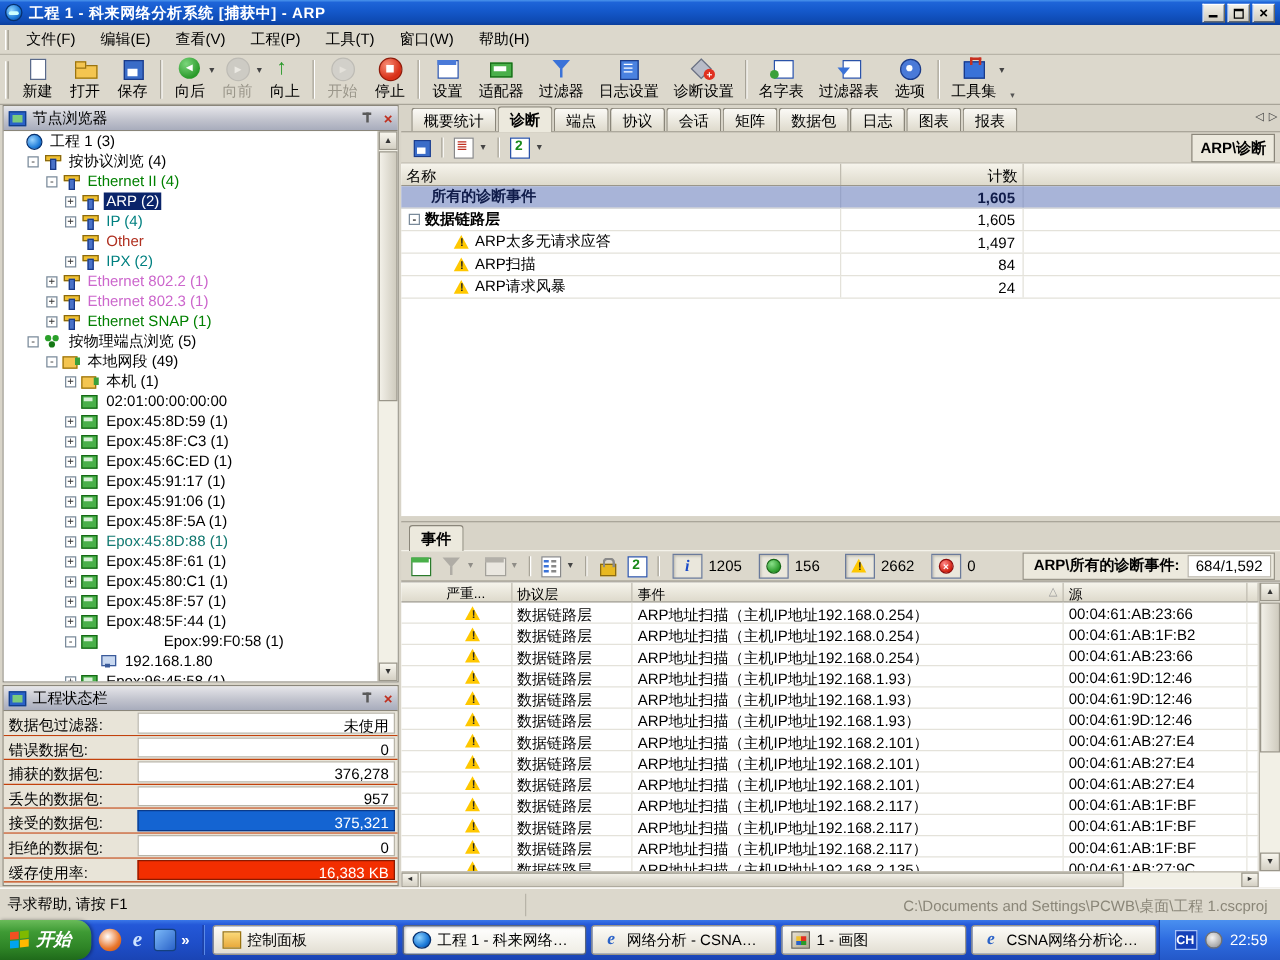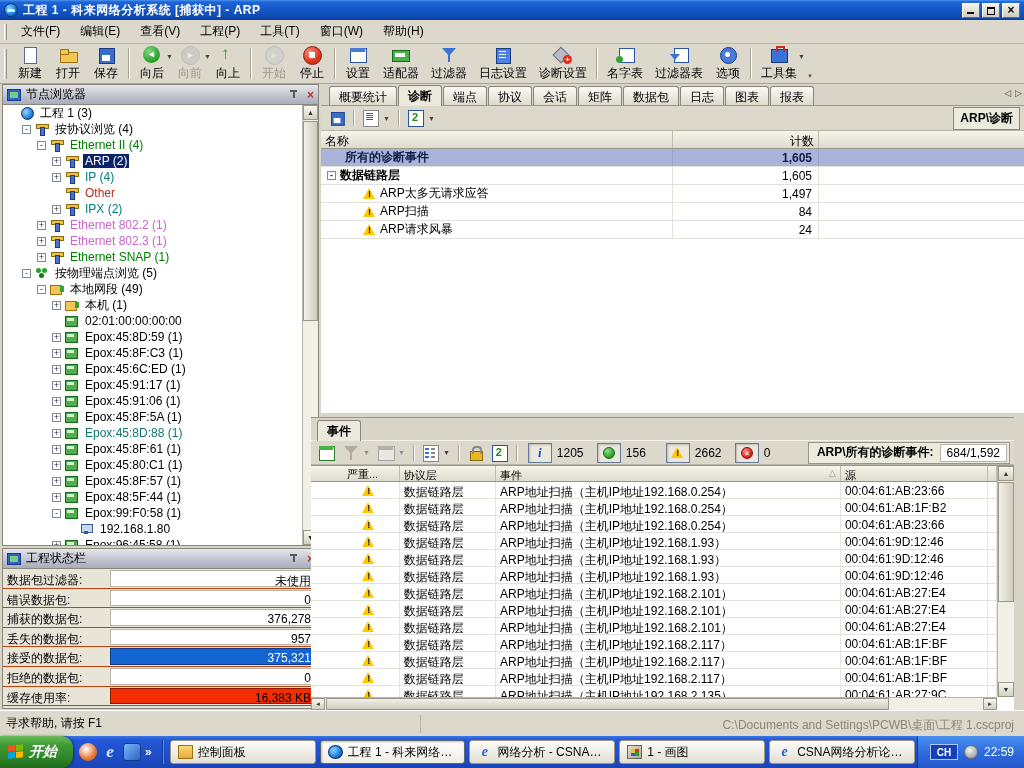--- a/index.html
+++ b/index.html
@@ -100,21 +100,21 @@
 
   .vscroll { position:absolute; right:0; top:20px; width:16px; bottom:0; background:#F2F0E6; border-left:1px solid #B8B4A8; }
   .sb-btn { position:absolute; left:0; width:15px; height:15px; background:linear-gradient(180deg,#F8F6EE,#D4D0C4); border:1px solid #9A968A; text-align:center; font-size:7px; line-height:14px; color:#333; }
   .sb-thumb { position:absolute; left:0; width:15px; background:linear-gradient(90deg,#F2F0E8,#CFCBBE); border:1px solid #9A968A; }
 
   
   .status-row { display:flex; height:19.6px; border-bottom:1px solid #c2410c; background:#E8E4D8; }
   .status-label { width:105px; padding:3px 2px 0 4px; white-space:nowrap; }
   .status-value { flex:1; margin:1px 2px; background:#fff; border:1px solid #B8B4A8; text-align:right; padding:2px 4px 0 0; white-space:nowrap; }
   .status-value.bar-blue { background:#1464D2; color:#fff; border-color:#0A3A8A; }
-  .status-value.bar-red { background:#F22E00; color:#000000; border-color:#8A1A00; }
+  .status-value.bar-red { background:#F22E00; color:#ffffff; border-color:#8A1A00; }
 
   
   .tabstrip { position:absolute; left:321px; top:84px; width:703px; height:22px; background:#D8D4C8; border-bottom:1px solid #9A968A; display:flex; align-items:flex-end; padding-left:8px; }
   .tab { height:19px; padding:2px 9px 0; margin-right:1px; border:1px solid #8A867A; border-bottom:none; border-radius:3px 3px 0 0;
      background:linear-gradient(180deg,#FBFAF6,#DEDACC); white-space:nowrap; }
   .tab.active { font-weight:bold; height:21px; background:#ECE9DD; position:relative; top:1px; }
   .tabnav { position:absolute; right:2px; top:4px; display:flex; gap:4px; color:#444; font-size:9px; }
 
   .viewbar { position:absolute; left:321px; top:106px; width:703px; height:25px; background:#DCD8CC; border-bottom:1px solid #B8B4A8; display:flex; align-items:center; padding:0 4px; }
   .vb-icon { width:20px; height:18px; position:relative; margin:0 2px; }
@@ -135,21 +135,21 @@
   .drow.selected { background:#A8B4D8; }
   .drow.selected .dname, .drow.selected .dcount { font-weight:bold; color:#101C4A; border-right-color:#98A4C8;}
   .drow.bold .dname { font-weight:bold; }
   .warn-ic { width:13px; height:11px; position:relative; margin-right:4px; flex:none;}
   .warn-ic::before{content:""; position:absolute; left:0; top:0; border-left:6px solid transparent; border-right:6px solid transparent; border-bottom:11px solid #FFC800;}
   .warn-ic::after{content:"!"; position:absolute; left:5px; top:1px; font-size:9px; font-weight:bold; color:#222;}
 
   .splitter { position:absolute; left:321px; top:413px; width:703px; height:4px; background:#D8D4C8; }
 
   
-  .events { position:absolute; left:311px; top:417px; width:703px; height:253px; background:#DCD8CC; border-top:1px solid #9A968A;}
+  .events { position:absolute; left:321px; top:417px; width:703px; height:253px; background:#DCD8CC; border-top:1px solid #9A968A;}
   .ev-tabs { height:22px; display:flex; align-items:flex-end; padding-left:6px; background:#D8D4C8; }
   .ev-toolbar { height:25px; display:flex; align-items:center; padding:0 4px; border-top:1px solid #F4F2EA; border-bottom:1px solid #B8B4A8;}
   .etb-ic { width:20px; height:18px; position:relative; margin:0 2px; flex:none;}
   .i-export::before{content:""; position:absolute; left:2px; top:2px; width:14px; height:13px; background:#fff; border:1px solid #2A7A2A;}
   .i-export::after{content:""; position:absolute; left:2px; top:2px; width:14px; height:4px; background:#4AB04A;}
   .i-lock::before{content:""; position:absolute; left:4px; top:7px; width:11px; height:8px; background:#E8B820; border:1px solid #8A6A10;}
   .i-lock::after{content:""; position:absolute; left:6px; top:2px; width:6px; height:6px; border:2px solid #8A8A8A; border-bottom:none; border-radius:4px 4px 0 0;}
   .i-cols::before{content:""; position:absolute; left:2px; top:1px; width:14px; height:15px; background:#fff; border:1px solid #888;}
   .i-cols::after{content:""; position:absolute; left:4px; top:4px; width:4px; height:2px; background:#3A72D8; box-shadow:0 4px 0 #3A72D8, 0 8px 0 #3A72D8, 6px 0 0 #888, 6px 4px 0 #888, 6px 8px 0 #888;}
   .etb-ic.dim { opacity:.4; filter:grayscale(1); }
@@ -199,21 +199,21 @@
   .task.active { background:linear-gradient(180deg,#FFF,#EFEDE4); border:1px solid #5A667A; box-shadow:inset 1px 1px 2px rgba(0,0,0,.25); }
   .task .t-ic { width:15px; height:14px; flex:none; }
   .t-folder{ background:linear-gradient(180deg,#FBD978,#E8A93C); border:1px solid #9A7410; }
   .t-capsa{ border-radius:50%; background:radial-gradient(circle at 35% 35%,#8FD4FF,#1C7AD8 60%,#0A3E8C); border:1px solid #06306E;}
   .t-ie{ color:#2A62C8; font-family:"Liberation Serif",serif; font-weight:bold; font-style:italic; font-size:14px; line-height:14px; text-align:center;}
   .t-paint{ background:linear-gradient(135deg,#E8E0D0,#B0A890); border:1px solid #6A665A; position:relative;}
   .t-paint::after{content:""; position:absolute; left:3px; top:3px; width:8px; height:7px; background:conic-gradient(#E03020 0 25%,#2A9A2A 0 50%,#2A62C8 0 75%,#F0C030 0);}
   .task .t-label { overflow:hidden; text-overflow:ellipsis; }
   .tray { margin-left:auto; height:32px; display:flex; align-items:center; gap:6px; padding:0 10px 0 12px;
      background:linear-gradient(180deg,#4A90F0 0%,#2E6CE0 50%,#2458C8 100%); border-left:1px solid #1A3A9A; color:#fff; }
-  .ime { width:28px; height:16px; background:#1540B8; border:1px solid #A8C4F8; color:#fff; font-size:10px; font-weight:bold; text-align:center; line-height:15px; }
+  .ime { width:18px; height:16px; background:#1540B8; border:1px solid #A8C4F8; color:#fff; font-size:10px; font-weight:bold; text-align:left; line-height:15px; }
   .spk { width:14px; height:14px; border-radius:50%; background:radial-gradient(circle at 40% 35%,#F4F4F4,#A8A8A8 70%); border:1px solid #707070;}
   .clock { font-size:12px; color:#fff; }
 </style>
 </head>
 <body>
 
 <div class="root">
 
   <div class="titlebar">
     <span class="app-ic"></span>
@@ -452,21 +452,21 @@
           <span class="tree-label" style="color: rgb(0, 0, 0);">Epox:45:8F:57 (1)</span>
         </div>
         <div class="tree-row" style="padding-left: 49px;">
           <span class="expandbox">+</span>
           <span class="ti ti-nic"></span>
           <span class="tree-label" style="color: rgb(0, 0, 0);">Epox:48:5F:44 (1)</span>
         </div>
         <div class="tree-row" style="padding-left: 49px;">
           <span class="expandbox">-</span>
           <span class="ti ti-nic"></span>
-          <span class="tree-label" style="color: rgb(0, 0, 0);">Epox:99:F0:58 (1)</span>
+          <span class="tree-label" style="color: rgb(0, 0, 0); margin-left: 46px;">Epox:99:F0:58 (1)</span>
         </div>
         <div class="tree-row" style="padding-left: 64px;">
           <span class="expandbox none"></span>
           <span class="ti ti-pc"></span>
           <span class="tree-label" style="color: rgb(0, 0, 0);">192.168.1.80</span>
         </div>
         <div class="tree-row" style="padding-left: 49px;">
           <span class="expandbox">+</span>
           <span class="ti ti-nic"></span>
           <span class="tree-label" style="color: rgb(0, 0, 0);">Epox:96:45:58 (1)</span>

